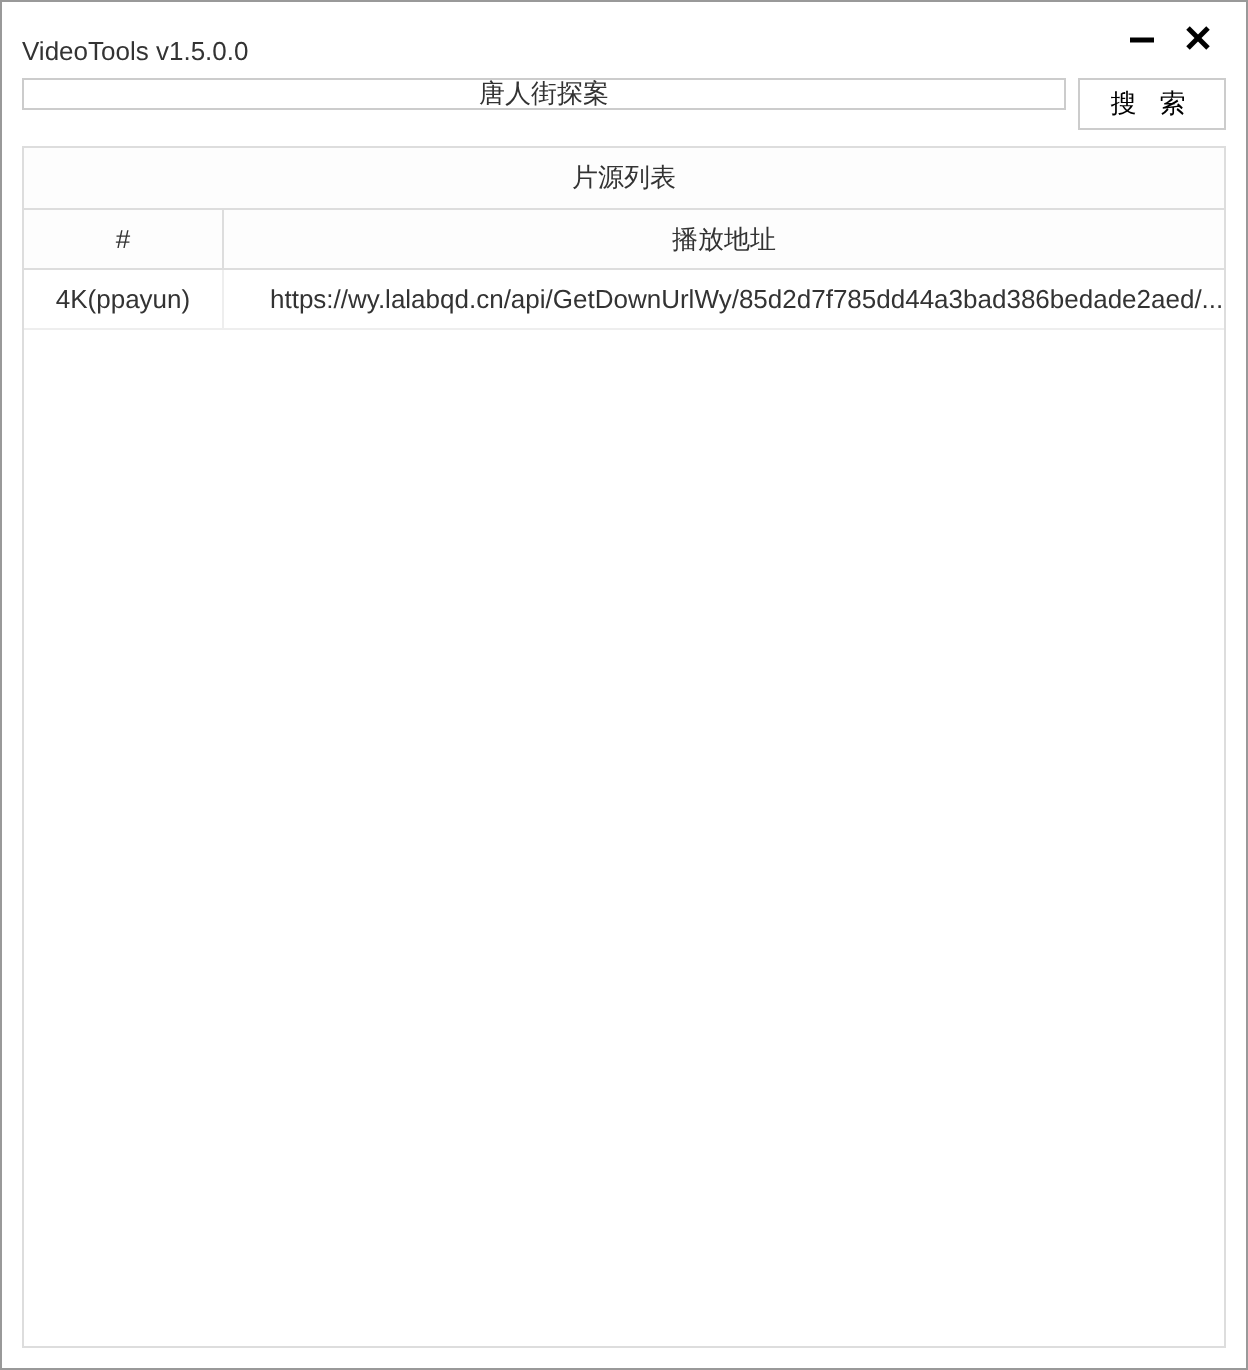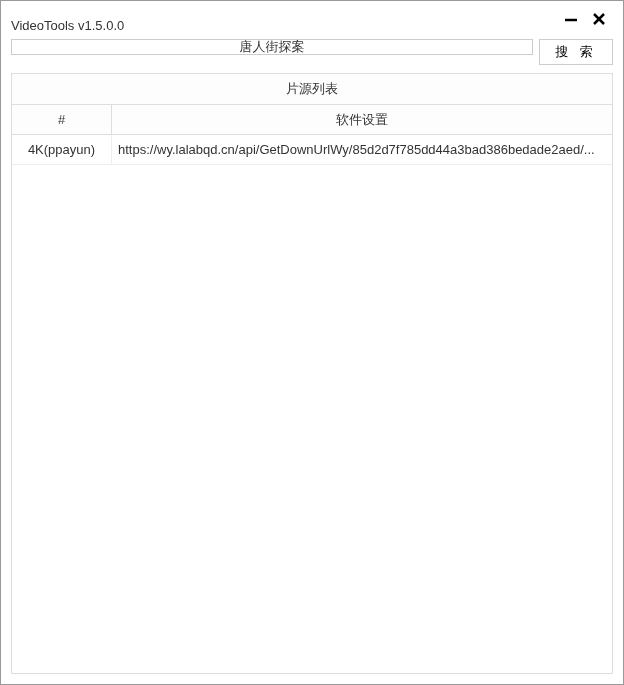--- a/index.html
+++ b/index.html
@@ -129,20 +129,21 @@
       flex: 1;
     }
     .table-body {
       flex: 1;
       overflow: hidden;
     }
     .table-row {
       display: flex;
       height: 30px;
       border-bottom: 1px solid #eee;
+      gap: 17px;
     }
     .td {
       display: flex;
       align-items: center;
       font-size: 13px;
       color: #333;
       border-right: 1px solid #eee;
       padding: 0 6px;
       overflow: hidden;
       white-space: nowrap;
@@ -183,21 +184,21 @@
     <button class="search-btn">搜 索</button>
   </div>
 
   <div class="tabs">
     <div class="tab">片源列表</div>
   </div>
 
   <div class="table-container">
     <div class="table-header">
       <div class="th col-id">#</div>
-      <div class="th col-url">软件设置</div>
+      <div class="th col-url">播放地址</div>
     </div>
     <div class="table-body">
       <div class="table-row">
         <div class="td col-id">4K(ppayun)</div>
         <div class="td col-url">https://wy.lalabqd.cn/api/GetDownUrlWy/85d2d7f785dd44a3bad386bedade2aed/...</div>
       </div>
     </div>
   </div>
 
 </div>

